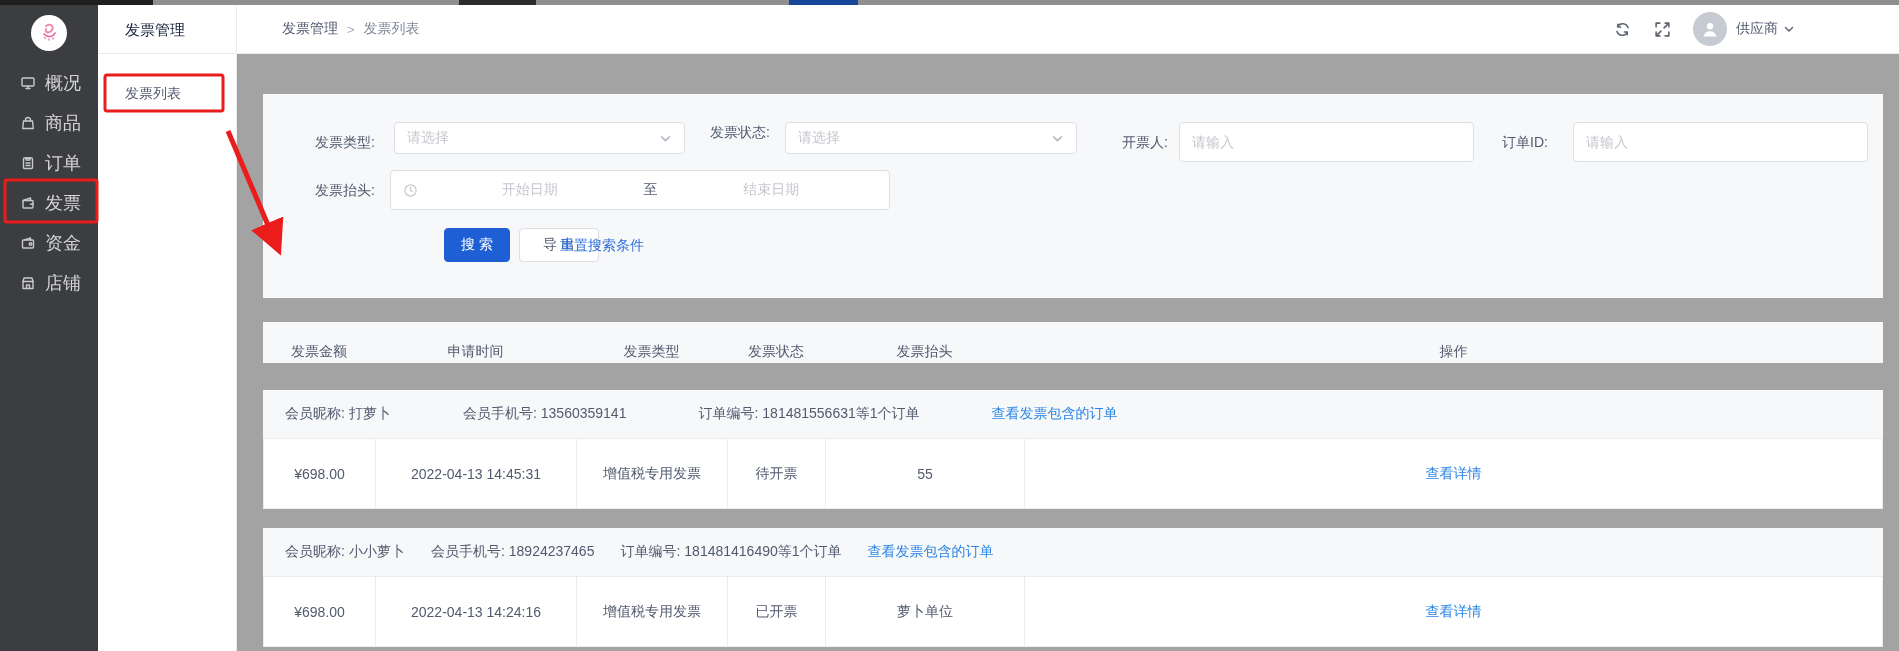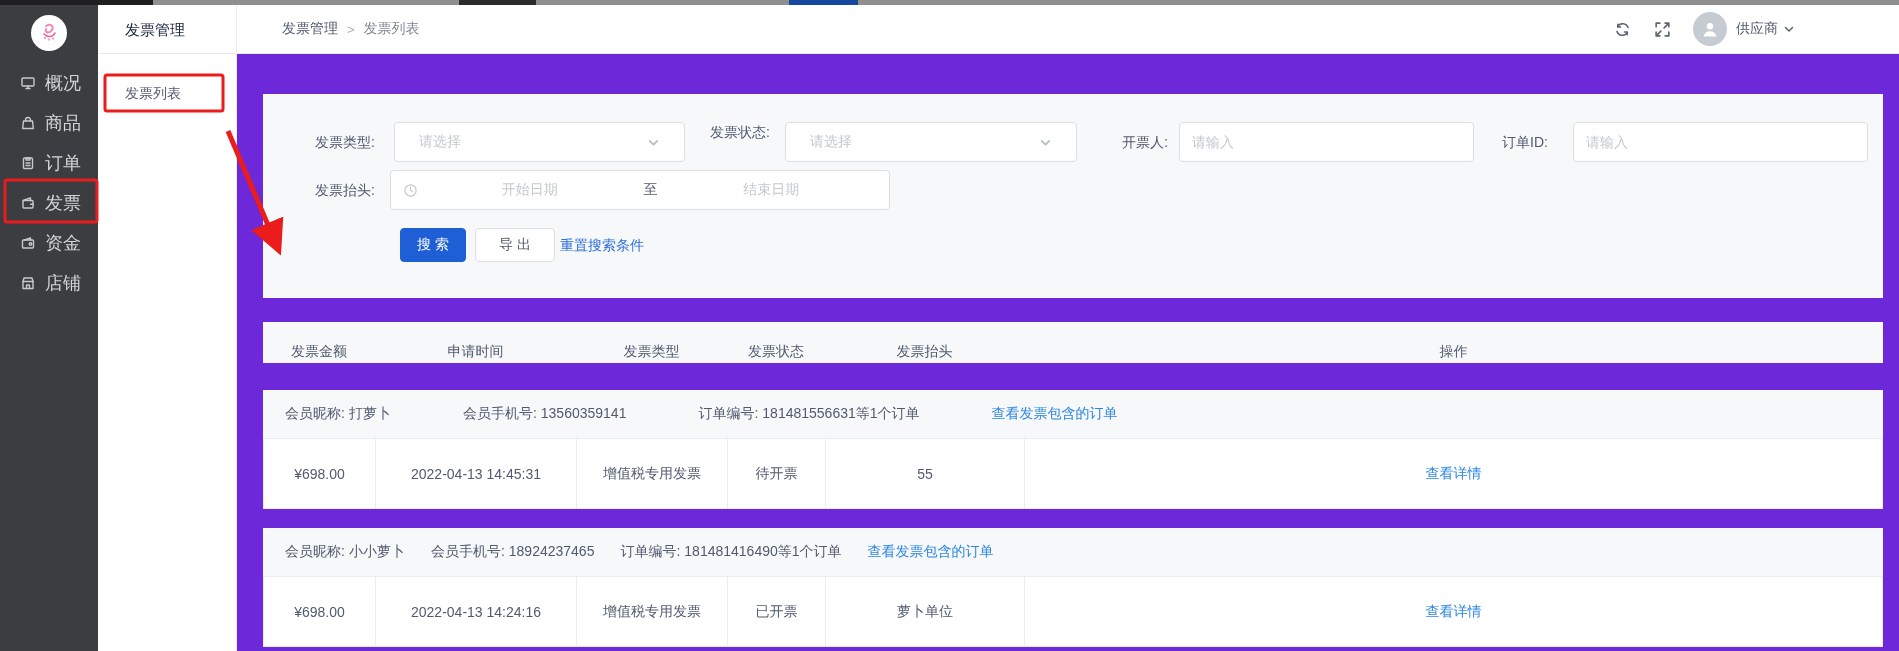--- a/index.html
+++ b/index.html
@@ -37,36 +37,36 @@
   .crumb-cur{color:#808695;}
   .header-actions{position:absolute;right:104px;display:flex;align-items:center;}
   .hicon{width:18px;height:18px;margin-left:0;cursor:pointer;display:flex;align-items:center;justify-content:center;}
   .hicon svg{stroke:#5c6470;fill:none;stroke-width:1.5;stroke-linecap:round;stroke-linejoin:round;}
   .hicon + .hicon{margin-left:22px;}
   .avatar{width:34px;height:34px;border-radius:50%;background:#c6cad1;margin-left:22px;display:flex;align-items:center;justify-content:center;cursor:pointer;}
   .account{display:flex;align-items:center;margin-left:9px;font-size:14px;color:#515a6e;cursor:pointer;}
   .account svg{margin-left:5px;stroke:#5c6470;fill:none;stroke-width:1.5;stroke-linecap:round;stroke-linejoin:round;}
 
   
-  .content{position:absolute;left:237px;top:54px;width:1662px;height:597px;background:#6d28d9;}
+  .content{position:absolute;left:237px;top:54px;width:1662px;height:597px;background:#a3a3a3;}
 
   
   .filter-panel{position:absolute;left:26px;top:40px;width:1620px;height:204px;background:#f7f8fa;}
   .f-label{position:absolute;height:40px;line-height:40px;font-size:14px;color:#515a6e;text-align:right;width:100px;}
-  .f-select{position:absolute;height:40px;background:#fff;border:1px solid #dcdee2;border-radius:4px;display:flex;align-items:center;padding:0 24px;cursor:pointer;}
+  .f-select{position:absolute;height:32px;background:#fff;border:1px solid #dcdee2;border-radius:4px;display:flex;align-items:center;padding:0 12px;cursor:pointer;}
   .f-select .ph{color:#c5c8ce;font-size:14px;flex:1;}
   .f-select svg{stroke:#b6bcc6;fill:none;stroke-width:1.5;stroke-linecap:round;stroke-linejoin:round;}
   .f-input{position:absolute;height:40px;background:#fff;border:1px solid #dcdee2;border-radius:4px;padding:0 12px;font-size:14px;color:#515a6e;font-family:inherit;outline:none;}
   .f-input::placeholder{color:#c5c8ce;}
   .date-range{position:absolute;left:127px;top:76px;width:500px;height:40px;background:#fff;border:1px solid #dcdee2;border-radius:4px;display:flex;align-items:center;padding:0 12px;cursor:pointer;}
   .date-range .clock{display:flex;align-items:center;margin-right:6px;}
   .date-range .clock svg{stroke:#c5c8ce;fill:none;stroke-width:1.3;stroke-linecap:round;}
   .date-range .dph{color:#c5c8ce;font-size:14px;flex:1;text-align:center;}
   .date-range .dsep{color:#515a6e;font-size:14px;padding:0 8px;}
-  .btn{position:absolute;top:134px;height:34px;border-radius:4px;font-size:14px;display:flex;align-items:center;justify-content:center;cursor:pointer;font-family:inherit;}
+  .btn{position:absolute;top:134px;height:34px;border-radius:4px;font-size:14px;display:flex;align-items:center;justify-content:center;cursor:pointer;font-family:inherit;margin-left:44px;}
   .btn-primary{left:137px;width:66px;background:#1f5fd6;color:#fff;border:1px solid #1f5fd6;}
   .btn-default{left:212px;width:80px;background:#fff;color:#515a6e;border:1px solid #dcdee2;}
   .link{color:#2b85e4;cursor:pointer;}
   .reset-link{position:absolute;left:297px;top:134px;height:34px;line-height:34px;font-size:14px;color:#2c6ddb;cursor:pointer;}
 
   
   .tbl-header{position:absolute;left:26px;top:268px;width:1620px;height:41px;background:#f7f8fa;display:grid;grid-template-columns:112px 201px 151px 98px 199px 1fr;align-items:center;font-size:14px;color:#515a6e;}
   .tbl-header .th{text-align:center;margin-top:18px;}
   .group-band{position:absolute;left:26px;width:1620px;height:48px;background:#f7f8fa;display:flex;align-items:center;padding-left:22px;font-size:14px;color:#515a6e;}
   .group-band .seg{margin-right:26px;white-space:nowrap;}

